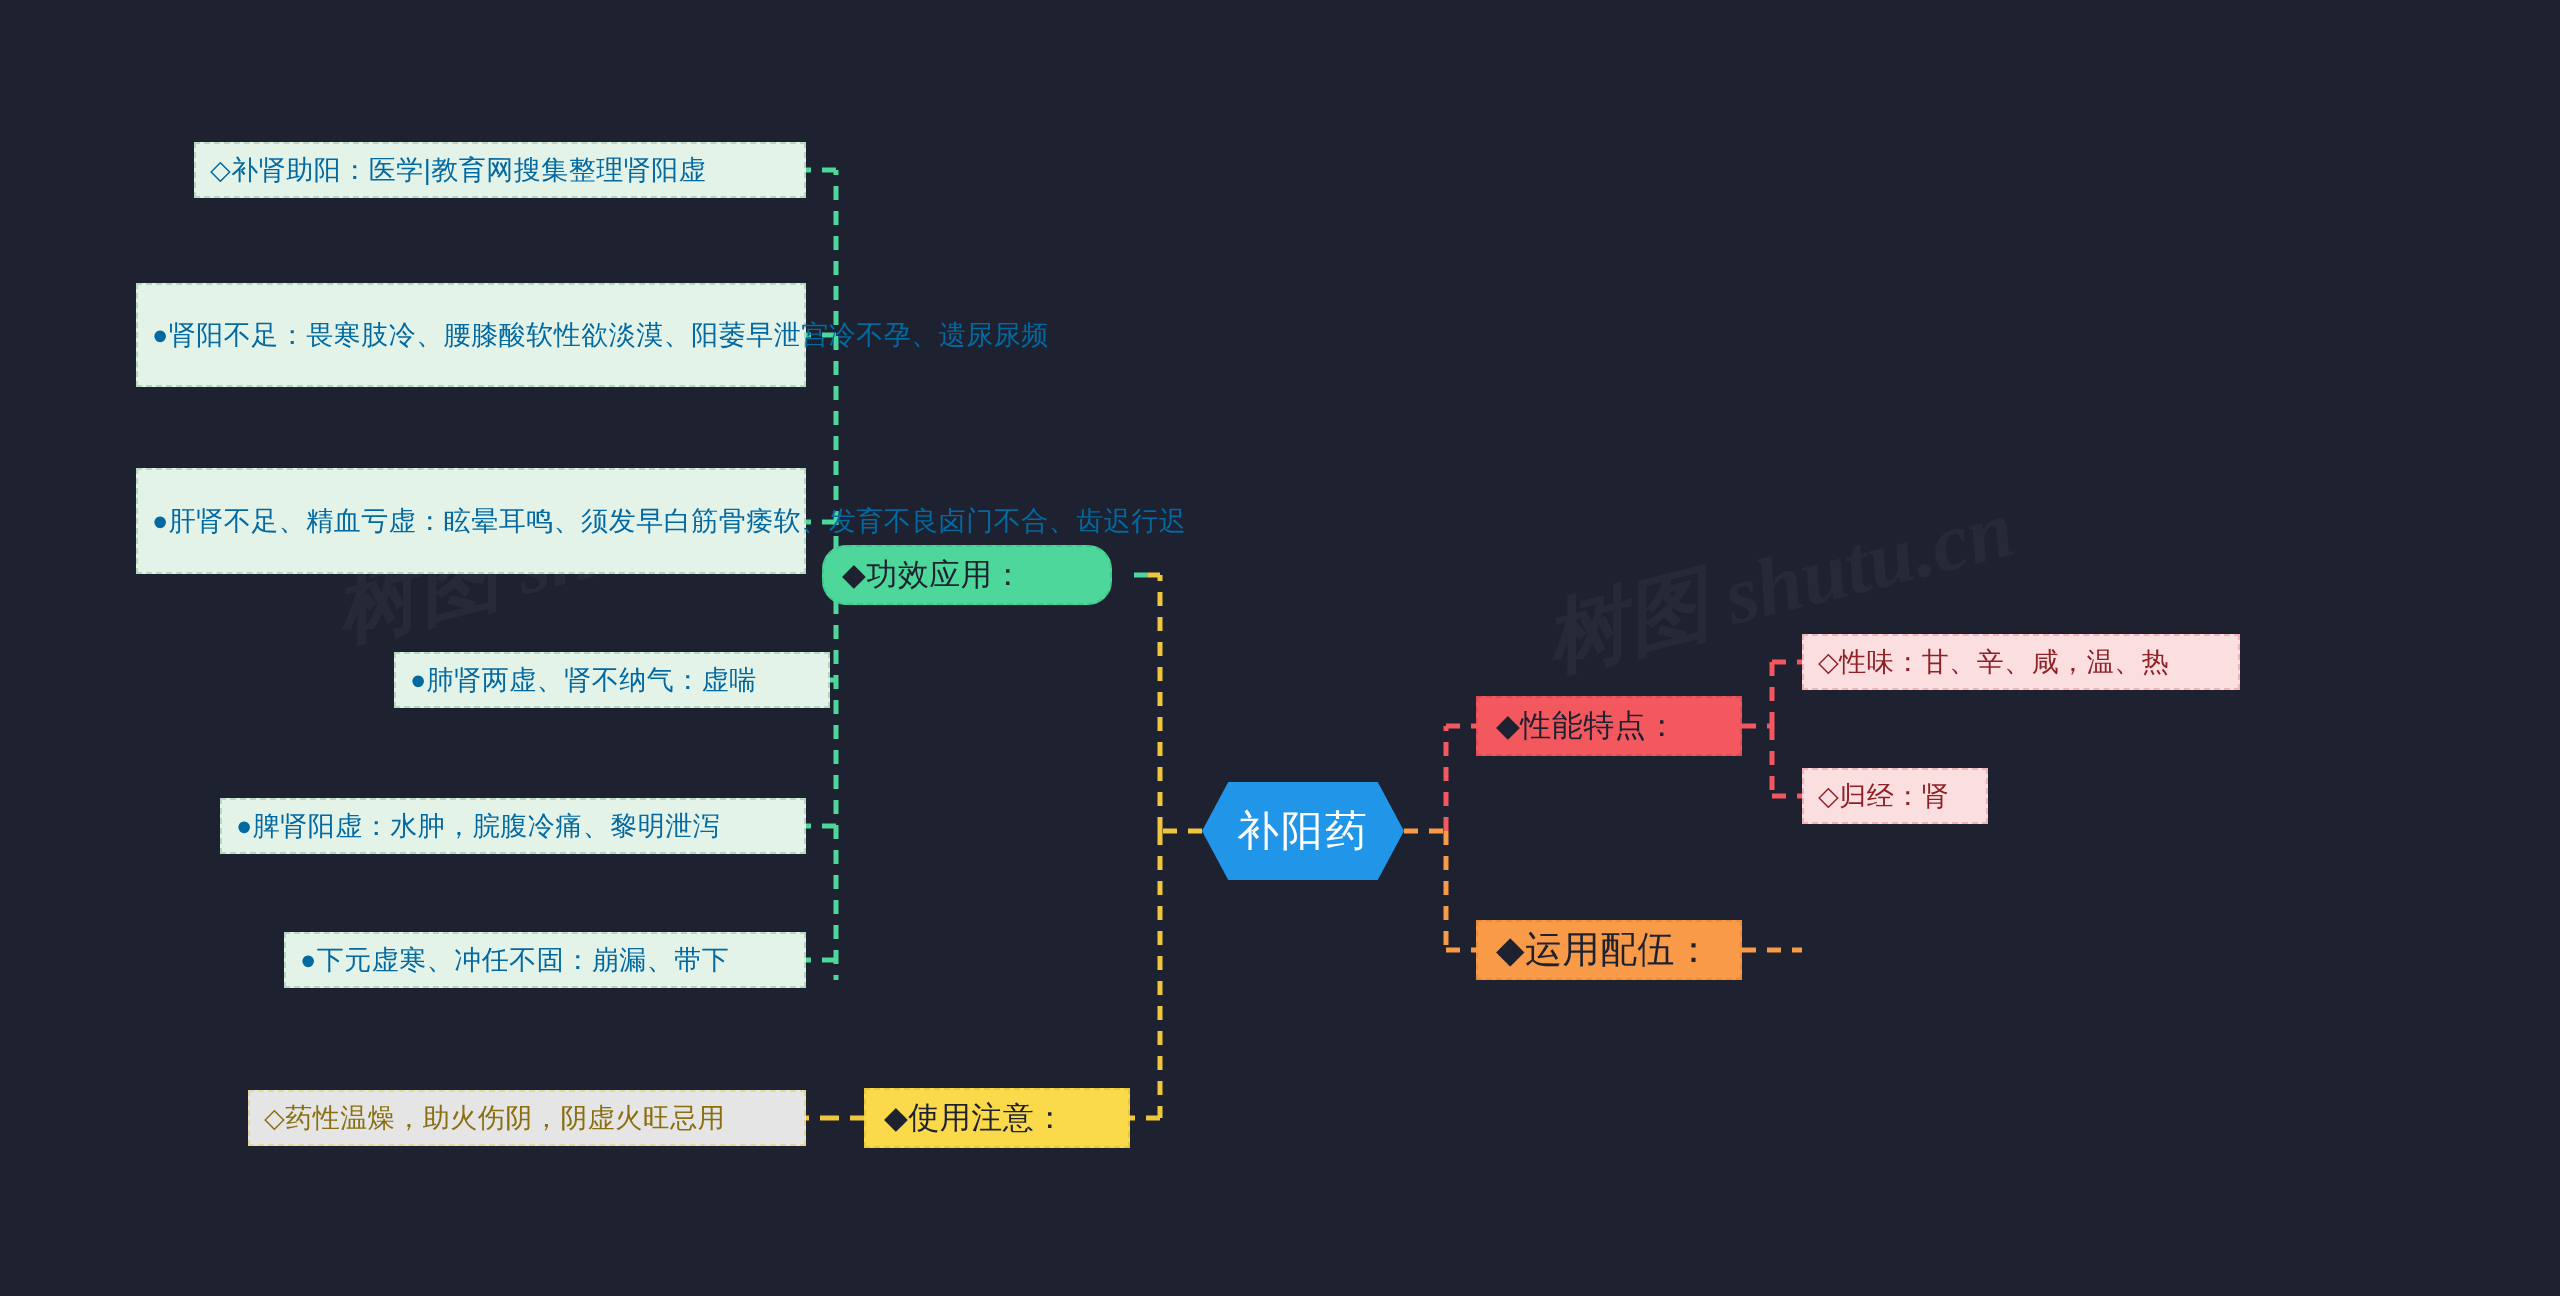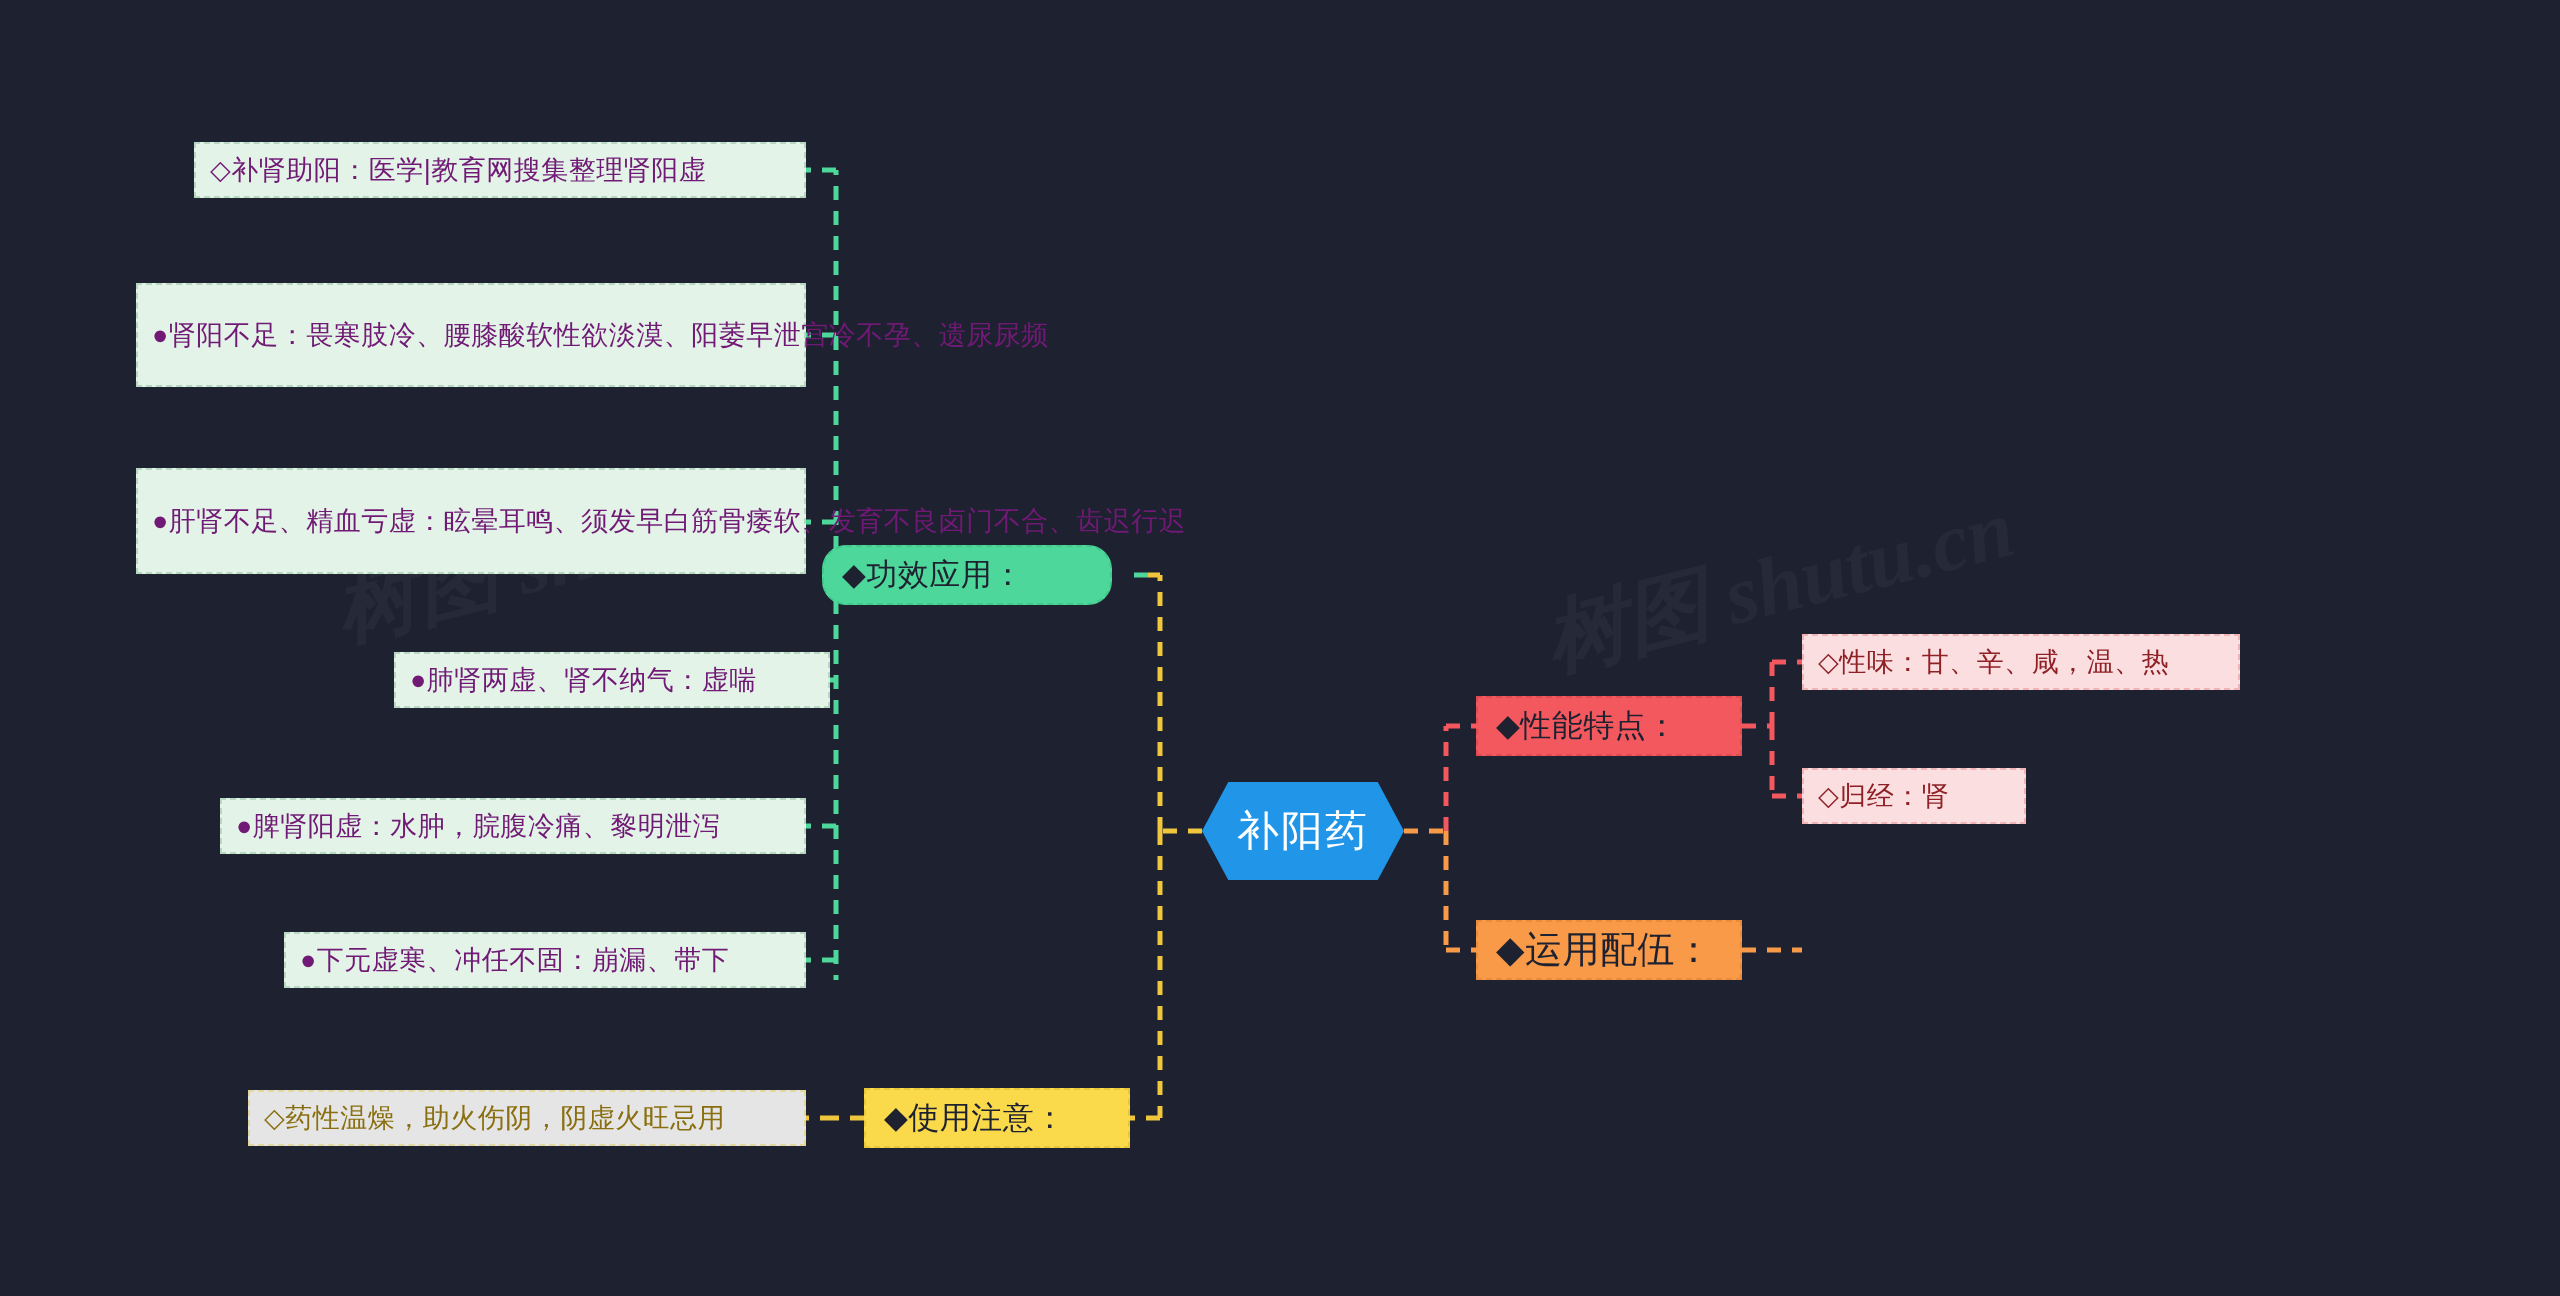--- a/index.html
+++ b/index.html
@@ -27,21 +27,21 @@
   .leaf {
     border: 2px dashed;
     padding: 8px 14px;
     font-size: 27px;
   }
 
   
   .leaf-green {
     background: #e4f3e8;
     border-color: #b6d8c2;
-    color: #701a75;
+    color: #0369a1;
   }
   .main-green {
     background: #4ed79a;
     border: 2px dashed #3fc98b;
     color: #1d2130;
     font-size: 31px;
     padding: 10px 18px;
   }
   
   .leaf-yellow {
@@ -187,18 +187,18 @@
   <div class="node leaf leaf-green" style="left:284px; top:932px; width:522px; height:56px;">●下元虚寒、冲任不固：崩漏、带下</div>
 
   <div class="node main-yellow" style="left:864px; top:1088px; width:266px; height:60px; justify-content:flex-start;">◆使用注意：</div>
 
   <div class="node leaf leaf-yellow" style="left:248px; top:1090px; width:558px; height:56px;">◇药性温燥，助火伤阴，阴虚火旺忌用</div>
 
   <div class="node main-red" style="left:1476px; top:696px; width:266px; height:60px; justify-content:flex-start;">◆性能特点：</div>
 
   <div class="node leaf leaf-pink" style="left:1802px; top:634px; width:438px; height:56px;">◇性味：甘、辛、咸，温、热</div>
 
-  <div class="node leaf leaf-pink" style="left:1802px; top:768px; width:224px; height:56px;">◇归经：肾</div>
+  <div class="node leaf leaf-pink" style="left:1802px; top:768px; width:186px; height:56px;">◇归经：肾</div>
 
   <div class="node main-orange" style="left:1476px; top:920px; width:266px; height:60px; justify-content:flex-start;">◆运用配伍：</div>
 
 
 </div>
 
 </body></html>

